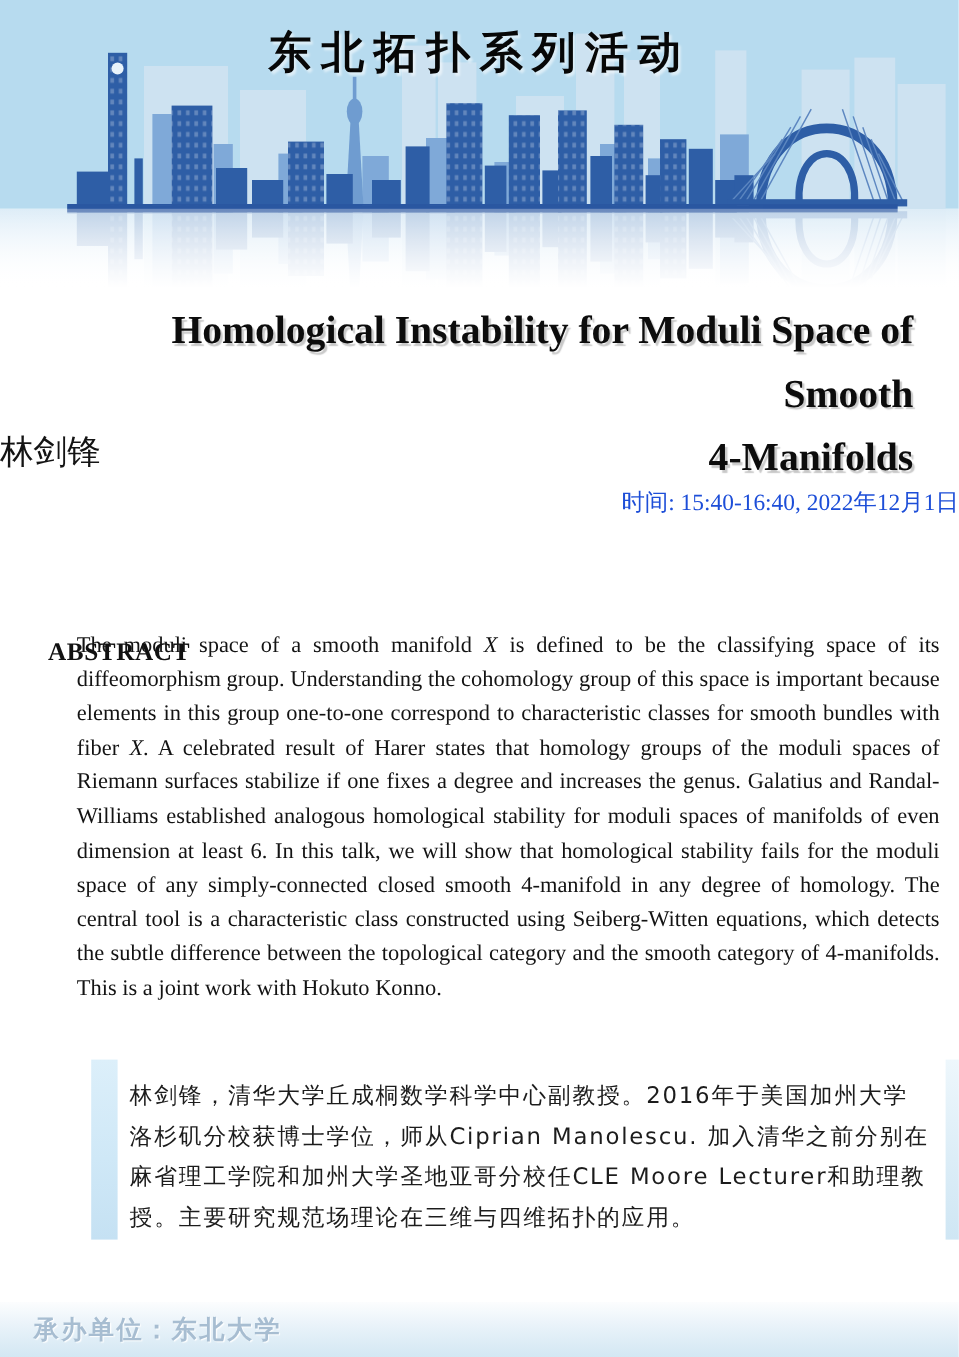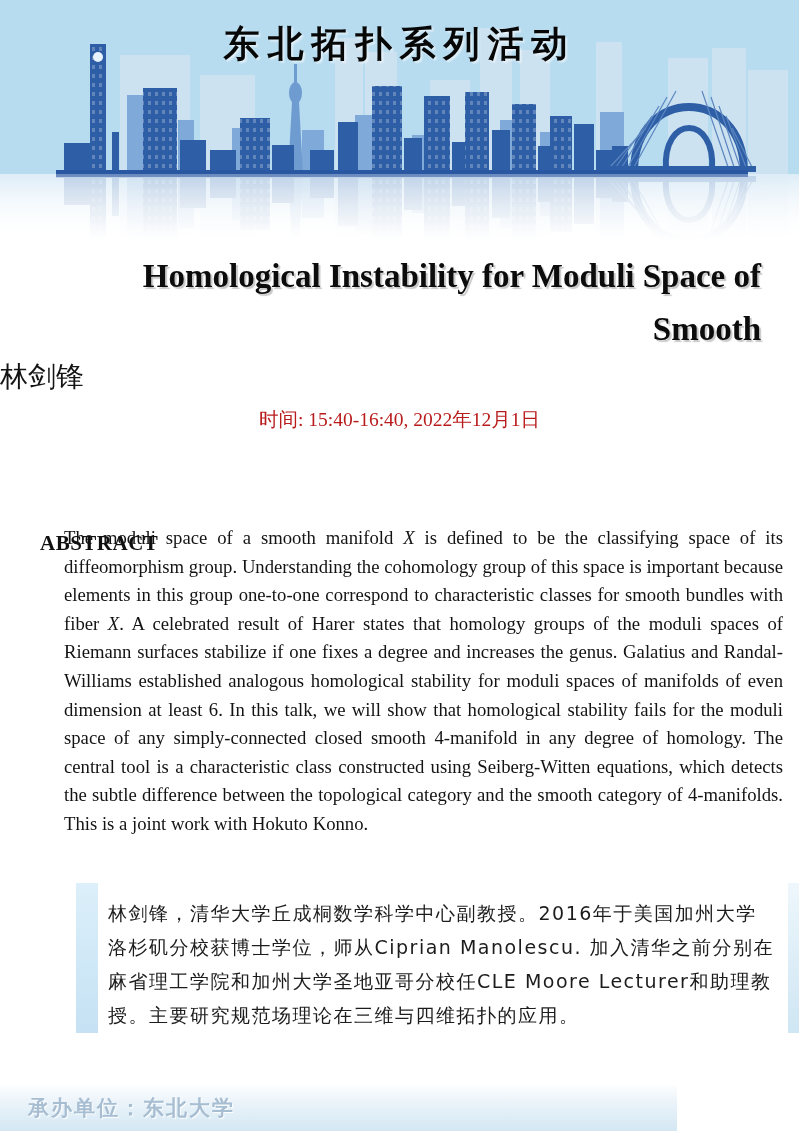--- a/index.html
+++ b/index.html
@@ -20,22 +20,22 @@
   .talk-title{
     position:absolute;top:250px;left:38px;width:723px;text-align:right;
     font-weight:bold;font-size:33px;line-height:53px;color:#0c0c0c;
     text-shadow:2px 2px 1px rgba(0,0,0,0.22);
   }
   .speaker{
     position:absolute;top:358px;left:0;width:799px;
     font-size:28px;color:#141414;
   }
   .info-lines{
-    position:absolute;top:406px;left:0;width:799px;text-align:center;
-    font-size:19.5px;line-height:27px;color:#b91c1c;
+    position:absolute;top:406px;left:0;width:799px;text-align:right;
+    font-size:19.5px;line-height:27px;color:#1d4ed8;
   }
   
   .abstract-heading{
     position:absolute;top:491px;left:40px;
     font-weight:bold;font-size:21px;letter-spacing:0.5px;color:#101010;margin-top:40px;
   }
   .abstract-body{
     position:absolute;top:524px;left:40px;width:719px;
     font-size:18.7px;line-height:28.6px;text-align:justify;color:#131313;margin-left:24px;
   }
@@ -53,21 +53,21 @@
     flex:1 1 auto;padding:13px 12px 0 10px;
     font-family:"DejaVu Sans", sans-serif;
     font-size:19px;line-height:34px;letter-spacing:1.5px;color:#1c1c1c;
   }
   .bio-bar-right{
     width:20px;flex:0 0 20px;
     background:linear-gradient(180deg,#eef7fc 0%,#dcedf7 55%,#cfe6f4 100%);
   }
   
   .footer{
-    position:absolute;left:0;bottom:0;width:677px;height:46px;
+    position:absolute;left:0;bottom:0;width:799px;height:46px;
     background:linear-gradient(180deg,#fcfdfe 0%,#e8f2f9 45%,#d3e7f3 100%);
   }
   .organizer{
     position:absolute;left:28px;top:9px;
     font-family:"DejaVu Sans", sans-serif;font-weight:bold;
     font-size:21px;letter-spacing:2px;color:#a7bdd1;
     text-shadow:1px 1px 1px #ffffff;
   }
 </style>
 </head>
@@ -186,20 +186,21 @@
 
     <use href="#cityg" transform="matrix(1,0,0,-1,0,348)" opacity="0.28"></use>
     <rect x="0" y="174" width="799" height="66" fill="url(#fadeWhite)"></rect>
   </svg>
 
   <div class="series-title">东北拓扑系列活动</div>
 </div>
 
 <div class="talk-title">
   <div>Homological Instability for Moduli Space of Smooth</div>
+  <div>4-Manifolds</div>
 </div>
 
 <div class="speaker">林剑锋</div>
 
 <div class="info-lines">
   <div>时间: 15:40-16:40, 2022年12月1日</div>
 </div>
 
 <div class="abstract-heading">ABSTRACT</div>
 

